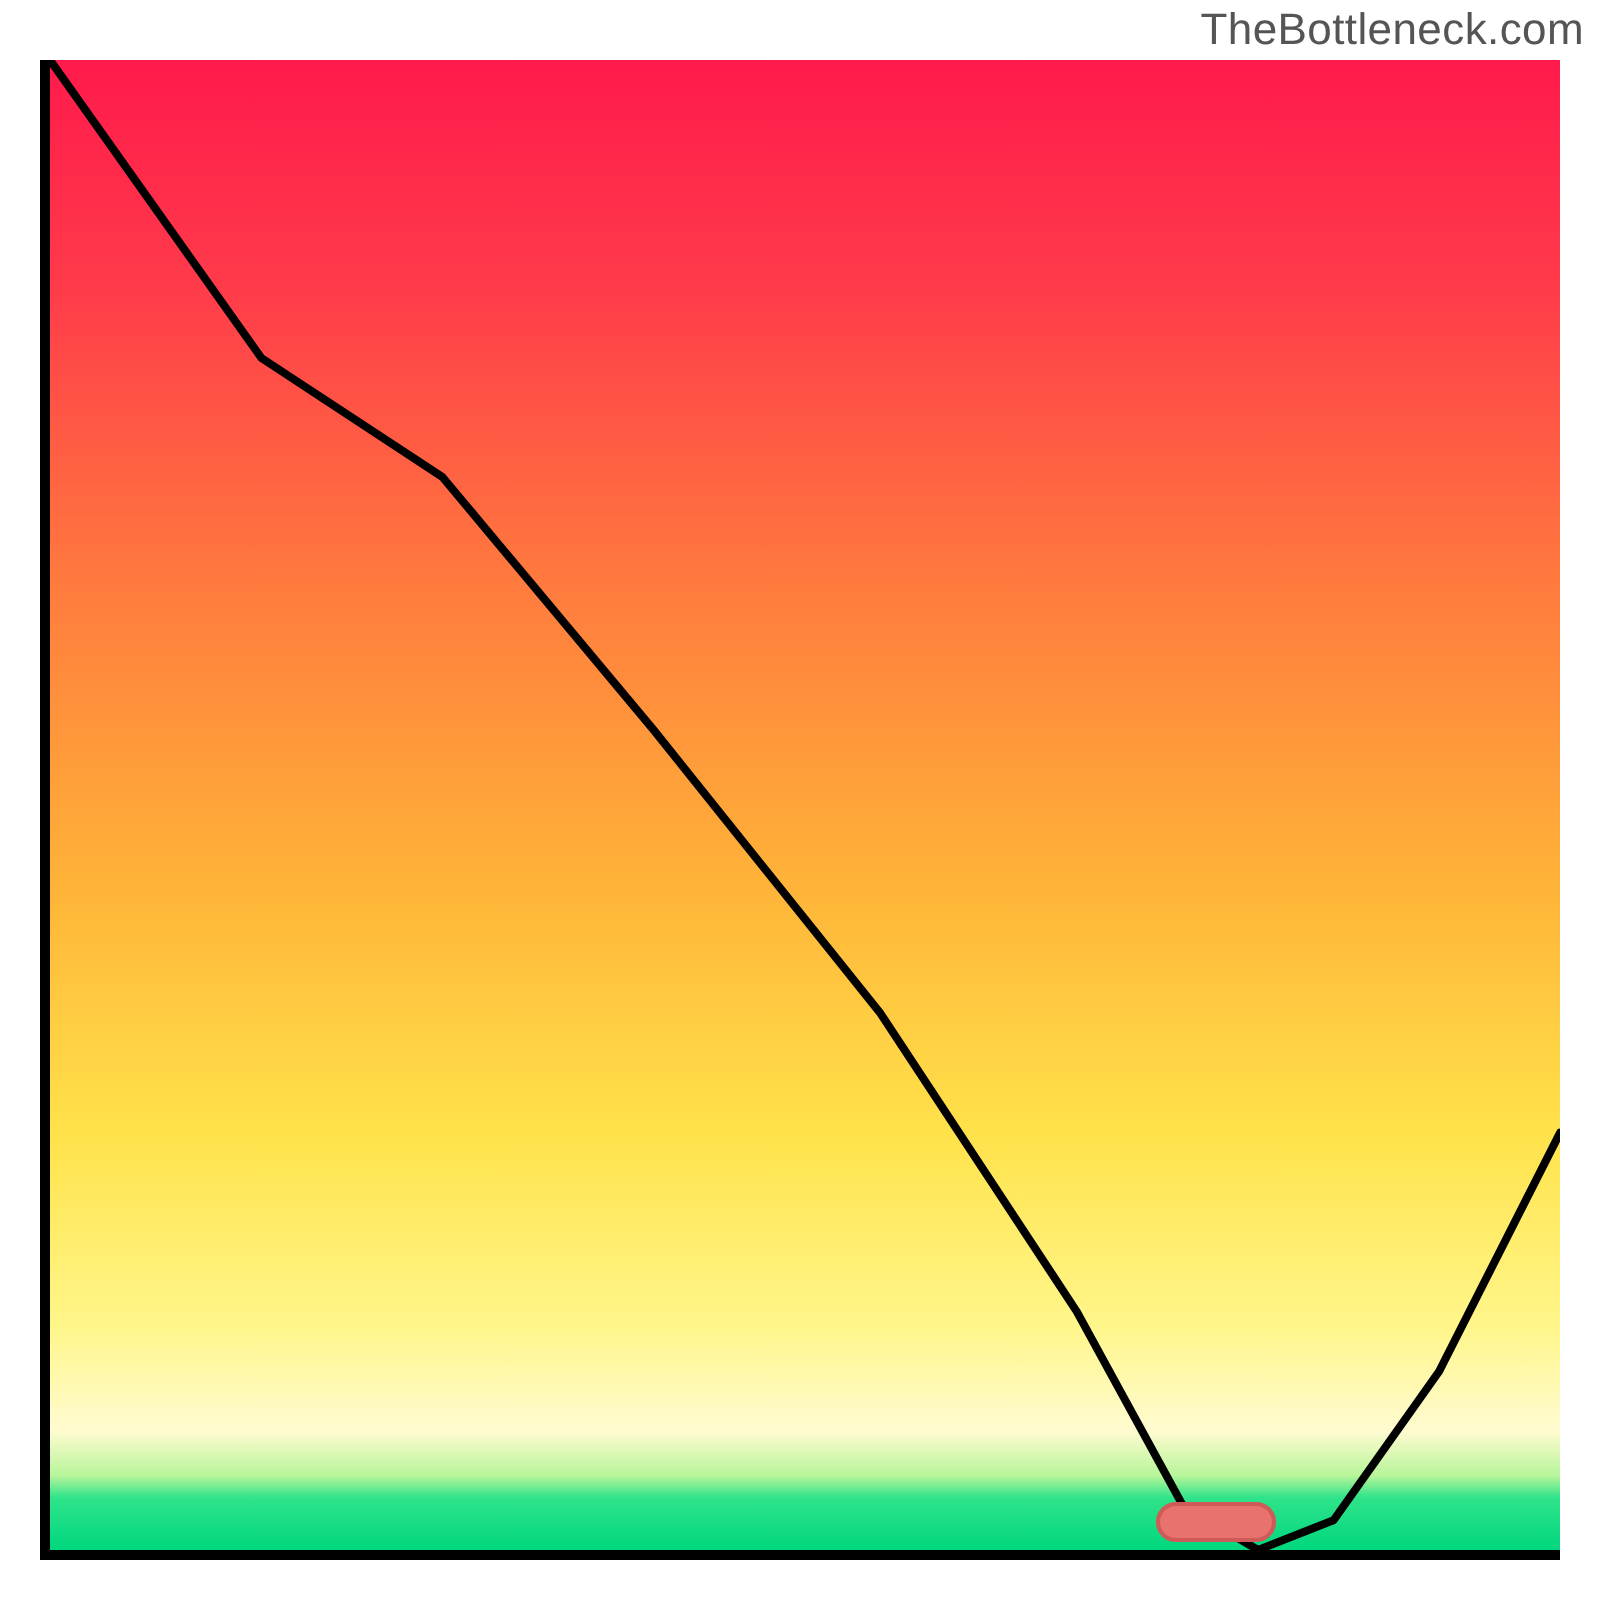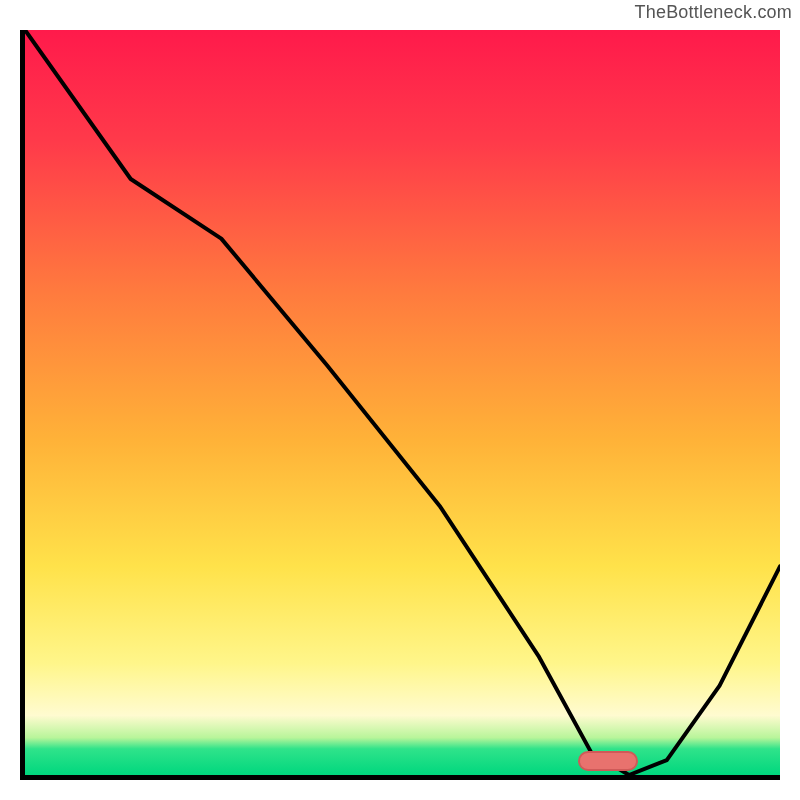--- a/index.html
+++ b/index.html
@@ -14,21 +14,21 @@
   .wrap {
     position: relative;
     width: 800px;
     height: 800px;
   }
   .watermark {
     position: absolute;
     top: 2px;
     right: 8px;
     color: #555;
-    font-size: 18px;
+    font-size: 22px;
     font-weight: 500;
     letter-spacing: 0.2px;
     z-index: 5;
   }
   .axes {
     position: absolute;
     left: 20px;
     top: 30px;
     width: 760px;
     height: 750px;

